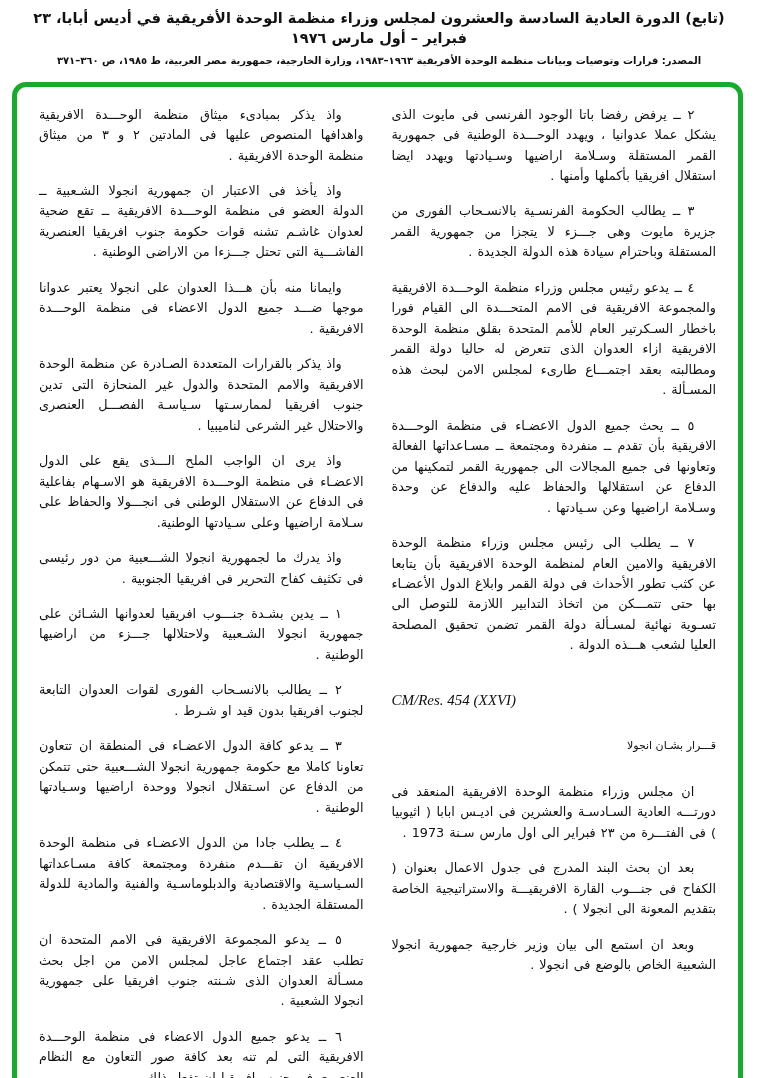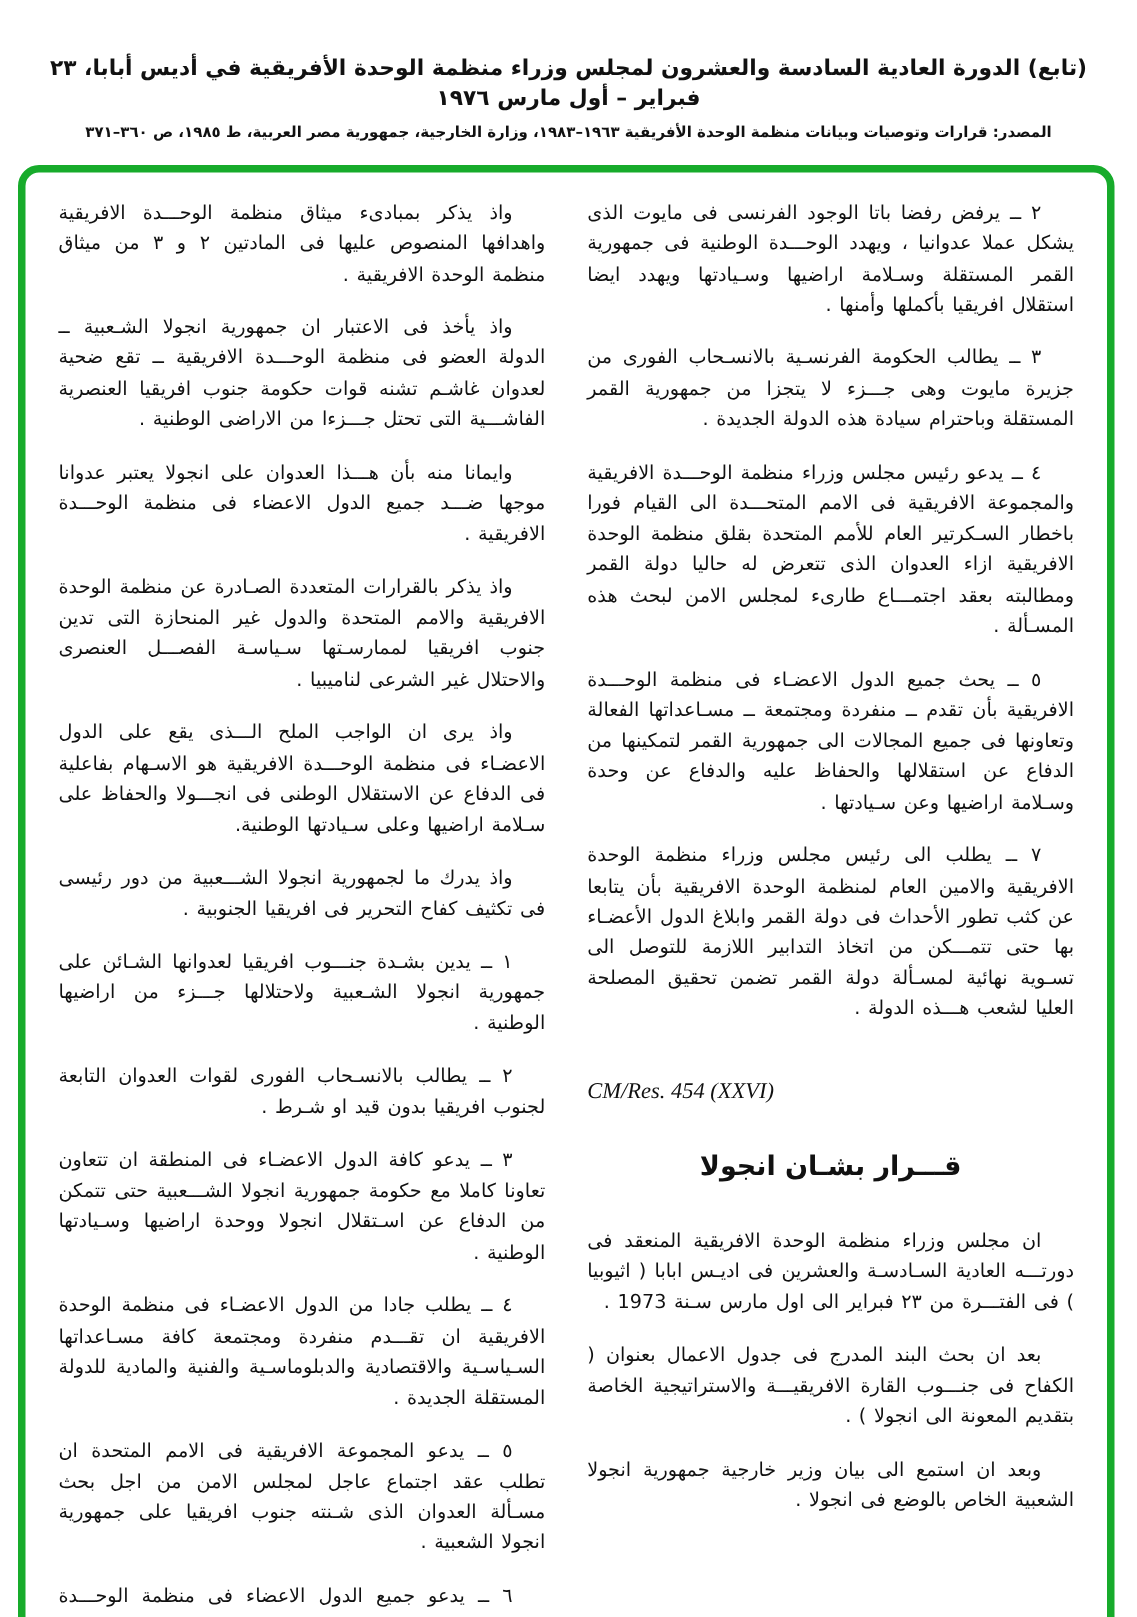--- a/index.html
+++ b/index.html
@@ -11,21 +11,21 @@
   body {
     font-family: "DejaVu Sans", sans-serif;
     color: #111111;
     direction: rtl;
     min-height: 1078px;
     box-sizing: border-box;
   }
   
   .page-header {
     text-align: center;
-    padding-top: 36px;
+    padding-top: 8px;
   }
   .header-title {
     font-size: 14.5px;
     font-weight: bold;
     letter-spacing: 0;
     line-height: 1.4;
     padding: 0 12px;
   }
   .header-source {
     font-size: 10px;
@@ -61,23 +61,22 @@
   .cmres {
     direction: ltr;
     text-align: left;
     font-family: "Liberation Serif", "DejaVu Serif", serif;
     font-size: 15px;
     margin: 36px 0 30px 0;
     color: #111;
     font-style: italic;
   }
   .res-title {
-    font-size: 18px;
-    font-weight: bold;
-    text-align: center;
+    font-size: 11px;
+    font-weight: normal;
     margin: 0 0 30px 0;
   }
 </style>
 </head>
 <body>
 
 <header class="page-header">
   <div class="header-title">(تابع) الدورة العادية السادسة والعشرون لمجلس وزراء منظمة الوحدة الأفريقية في أديس أبابا، ٢٣ فبراير – أول مارس ١٩٧٦</div>
   <div class="header-source">المصدر: قرارات وتوصيات وبيانات منظمة الوحدة الأفريقية ١٩٦٣–١٩٨٣، وزارة الخارجية، جمهورية مصر العربية، ط ١٩٨٥، ص ٣٦٠–٣٧١</div>
 </header>

